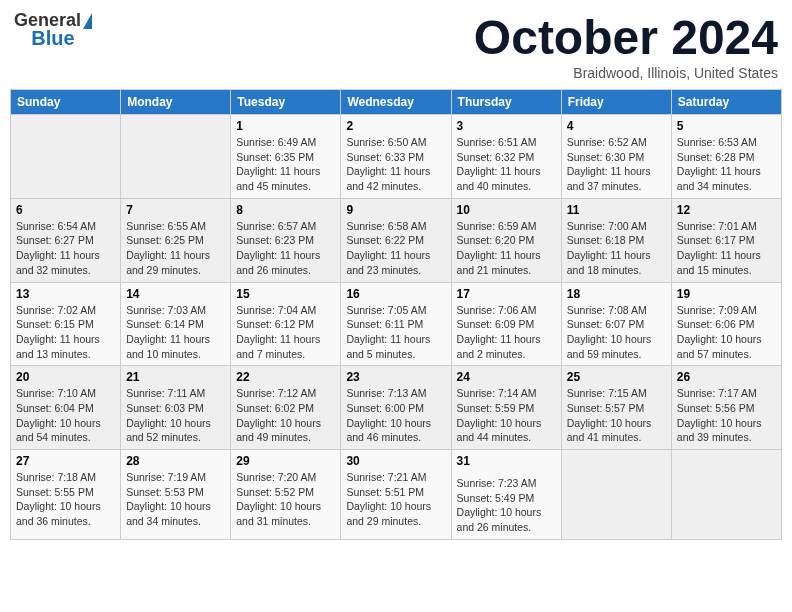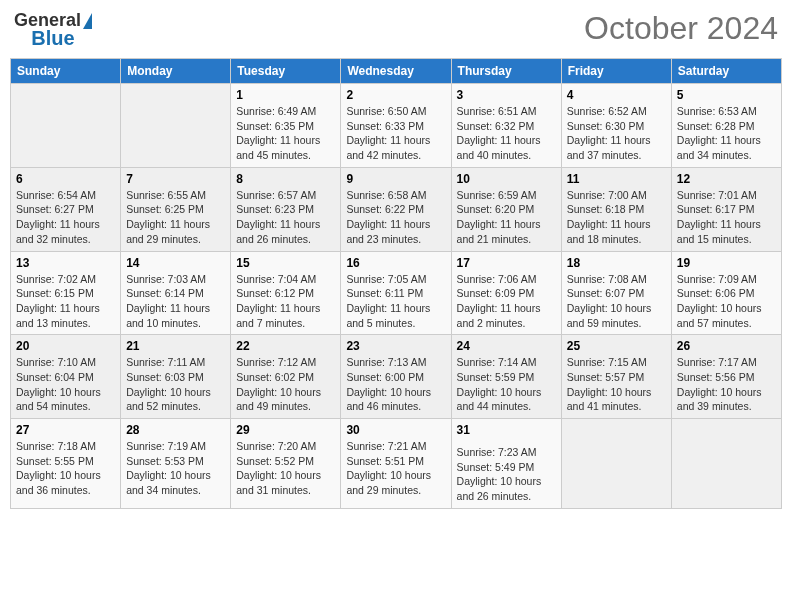--- a/index.html
+++ b/index.html
@@ -23,23 +23,23 @@
       align-items: center;
     }
     .logo-line {
       display: flex;
       align-items: center;
     }
     .title-section {
       text-align: right;
     }
     .month-title {
-      font-size: 32px;
-      font-weight: normal;
-      color: #737373;
+      font-size: 48px;
+      font-weight: bold;
+      color: #0f172a;
     }
     .location {
       font-size: 14px;
       color: #555;
     }
     .calendar {
       width: 100%;
       border-collapse: collapse;
       font-size: 11px;
     }
@@ -87,20 +87,21 @@
 <div class="header">
   <div class="logo">
     <div class="logo-line">
       <span style="font-size:18px;font-weight:bold;color:#333;">General</span>
       <span style="display:inline-block;width:0;height:0;border-left:9px solid transparent;border-bottom:16px solid #1a6faf;margin-left:2px;"></span>
     </div>
     <span style="font-size:20px;font-weight:bold;color:#1a6faf;margin-top:-4px;">Blue</span>
   </div>
   <div class="title-section">
     <div class="month-title">October 2024</div>
+    <div class="location">Braidwood, Illinois, United States</div>
   </div>
 </div>
 
 <table class="calendar">
   <thead>
     <tr id="header-row">
     <th>Sunday</th>
         <th>Monday</th>
         <th>Tuesday</th>
         <th>Wednesday</th>

